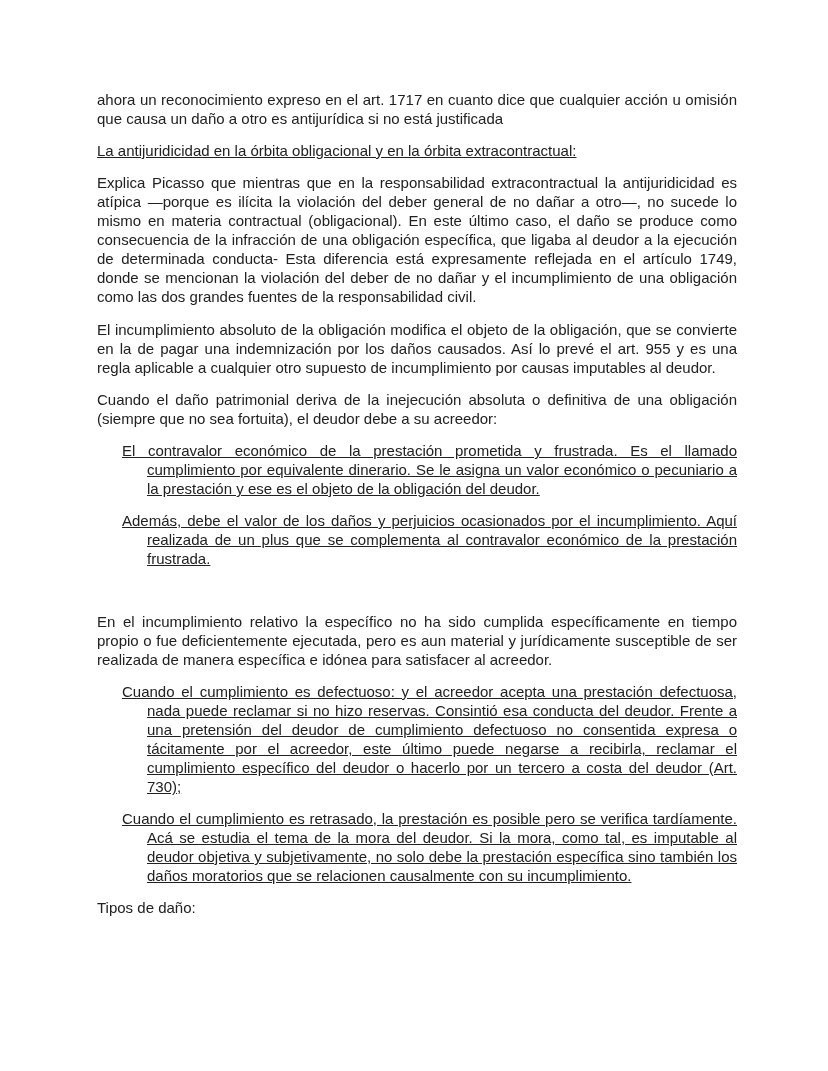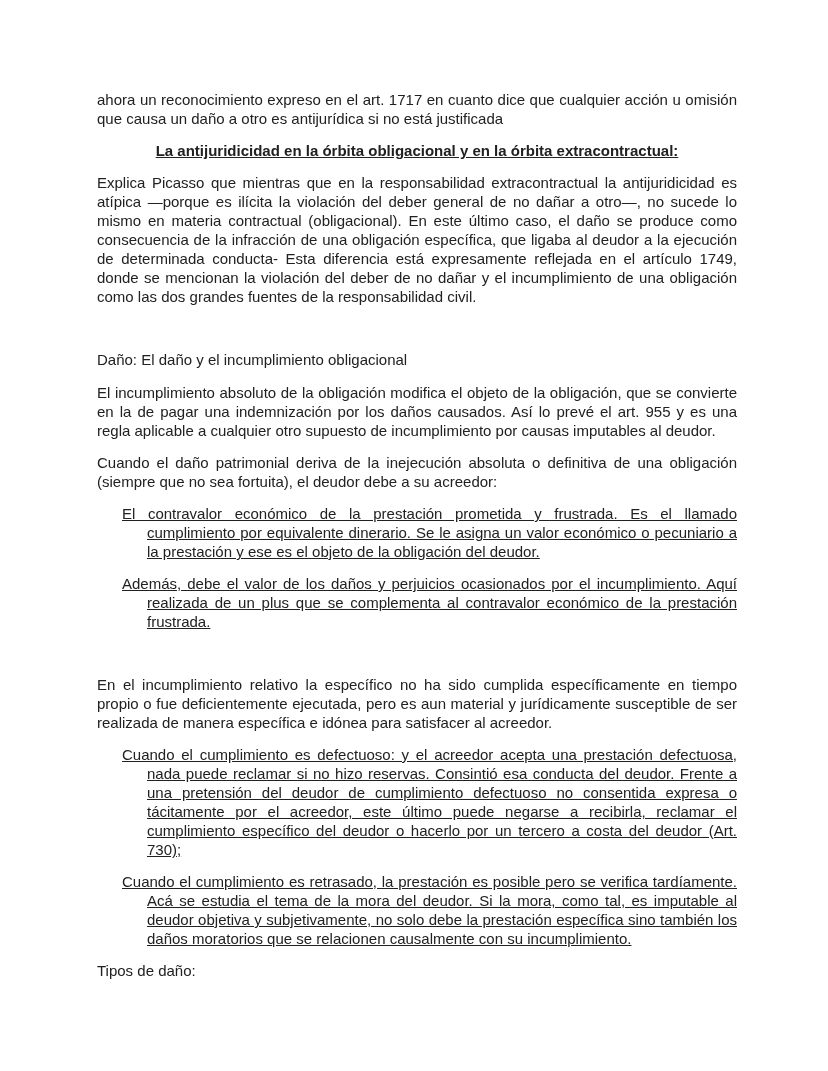--- a/index.html
+++ b/index.html
@@ -27,23 +27,23 @@
     line-height: 19px;
   }
   .block {
     margin: 13px 0;
     text-align: justify;
   }
   .block.first {
     margin-top: 0;
   }
   .heading-bold-underline {
-    font-weight: bold;
+    font-weight: normal;
     text-decoration: underline;
-    text-align: center;
+    text-align: left;
   }
   .heading-underline {
     text-align: left;
   }
   .tight-bottom {
     margin-bottom: 0;
   }
   .tight-top {
     margin-top: 14px;
   }
@@ -61,21 +61,20 @@
 
 <div class="page">
   <div class="doc">
 
     <div class="block first">ahora un reconocimiento expreso en el art. 1717 en cuanto dice que cualquier acción u omisión que causa un daño a otro es antijurídica si no está justificada</div>
 
     <div class="block heading-bold-underline">La antijuridicidad en la órbita obligacional y en la órbita extracontractual:</div>
 
     <div class="block">Explica Picasso que mientras que en la responsabilidad extracontractual la antijuridicidad es atípica —porque es ilícita la violación del deber general de no dañar a otro—, no sucede lo mismo en materia contractual (obligacional). En este último caso, el daño se produce como consecuencia de la infracción de una obligación específica, que ligaba al deudor a la ejecución de determinada conducta- Esta diferencia está expresamente reflejada en el artículo 1749, donde se mencionan la violación del deber de no dañar y el incumplimiento de una obligación como las dos grandes fuentes de la responsabilidad civil.</div>
 
-    <div class="block gap-large tight-bottom">Daño: El daño y el incumplimiento obligacional</div>
 
     <div class="block tight-top">El incumplimiento absoluto de la obligación modifica el objeto de la obligación, que se convierte en la de pagar una indemnización por los daños causados. Así lo prevé el art. 955 y es una regla aplicable a cualquier otro supuesto de incumplimiento por causas imputables al deudor.</div>
 
     <div class="block">Cuando el daño patrimonial deriva de la inejecución absoluta o definitiva de una obligación (siempre que no sea fortuita), el deudor debe a su acreedor:</div>
 
     <div class="block indent">El contravalor económico de la prestación prometida y frustrada. Es el llamado cumplimiento por equivalente dinerario. Se le asigna un valor económico o pecuniario a la prestación y ese es el objeto de la obligación del deudor.</div>
 
     <div class="block indent">Además, debe el valor de los daños y perjuicios ocasionados por el incumplimiento. Aquí realizada de un plus que se complementa al contravalor económico de la prestación frustrada.</div>
 
     <div class="block gap-large">En el incumplimiento relativo la específico no ha sido cumplida específicamente en tiempo propio o fue deficientemente ejecutada, pero es aun material y jurídicamente susceptible de ser realizada de manera específica e idónea para satisfacer al acreedor.</div>

